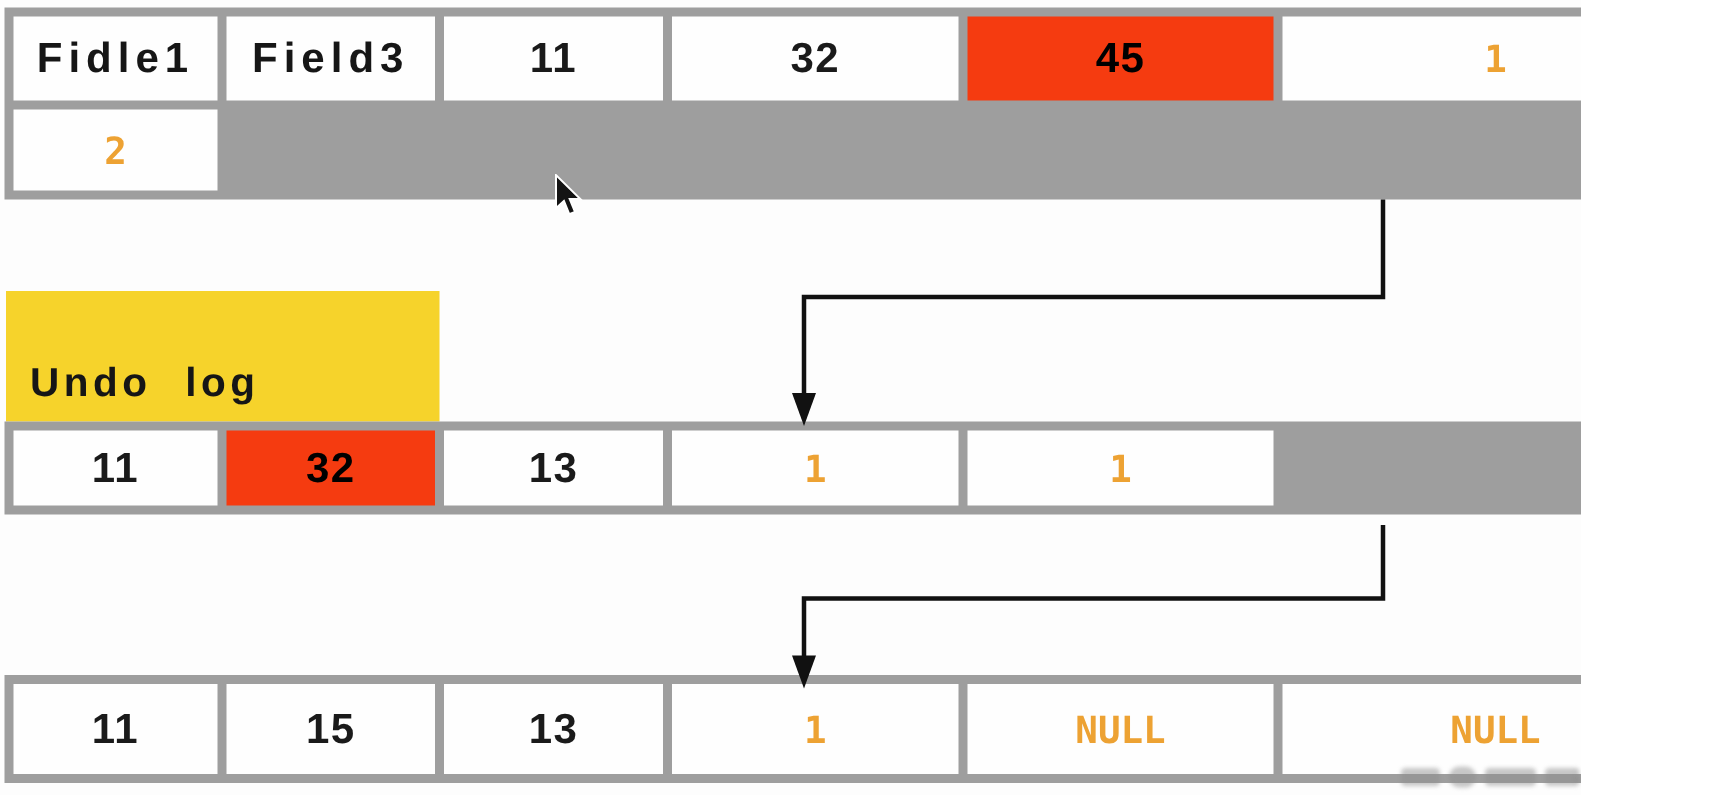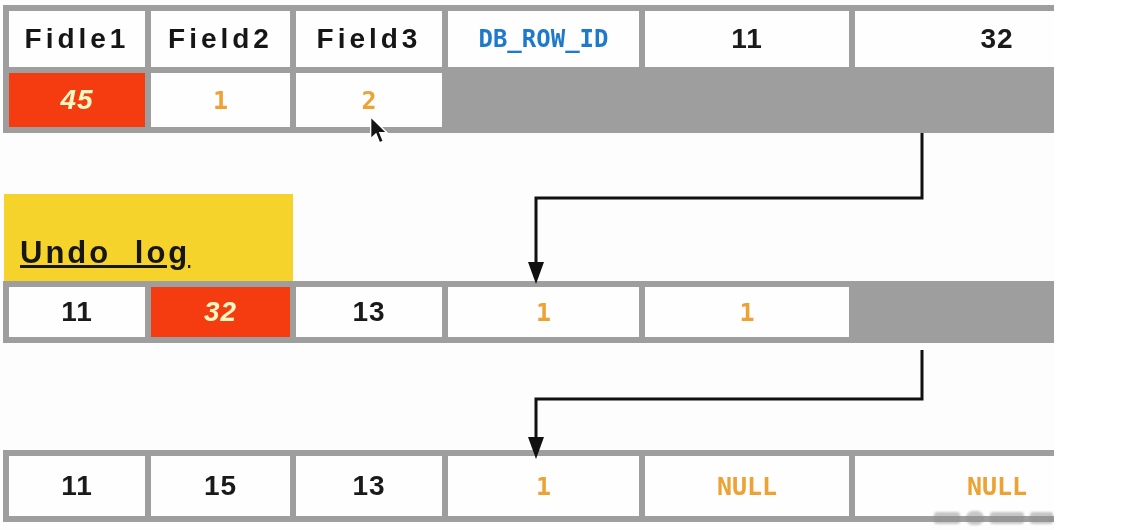--- a/index.html
+++ b/index.html
@@ -22,29 +22,28 @@
   }
   .top { top:5px;   grid-template-rows:56px 54px; }
   .mid { top:281px; grid-template-rows:50px; }
   .bot { top:450px; grid-template-rows:60px; }
 
   .hdr-black { font-size:28px; font-weight:700; letter-spacing:4px; color:#161616; }
   .hdr-blue  { font-family:"DejaVu Sans Mono", monospace; font-size:24px; font-weight:700; color:#1e79cb; }
   .val-black { font-size:28px; font-weight:600; letter-spacing:1px; color:#1a1a1a; }
   .val-orange{ font-family:"DejaVu Sans Mono", monospace; font-size:25px; font-weight:700; color:#eda233; }
   .bg-red { background:#f53b10 !important; }
-  .bg-red.val-black { color:#fef9c3;font-style:italic; }
+  .bg-red.val-black { color:#000000; }
 
   .undo-label {
     position:absolute; left:4px; top:194px; width:289px; height:87px;
     background:#f6d32b; box-sizing:border-box;
     display:flex; align-items:flex-end; padding:0 0 10px 16px;
-    font-size:31px; font-weight:700; letter-spacing:3px; word-spacing:12px;
+    font-size:27px; font-weight:700; letter-spacing:3px; word-spacing:12px;
     color:#161616;
-    text-decoration:underline;
   }
 
   .arrows { position:absolute; left:0; top:0; width:1145px; height:530px; pointer-events:none; }
   .cursor { position:absolute; left:369px; top:116px; pointer-events:none; }
 
   .watermark {
     position:absolute; right:1px; bottom:1px; width:142px; height:22px;
     opacity:.5; filter:blur(1.3px);
     display:flex; align-items:center; gap:6px; justify-content:flex-end;
   }
@@ -54,23 +53,21 @@
   .watermark .b3 { width:34px; }
   .watermark .b4 { width:20px; border-right:3px dotted #7d7d7d; }
 </style>
 </head>
 <body>
 
 <div class="canvas">
 
   <div class="tbl top">
     <div class="cell hdr-black">Fidle1</div>
-    <div class="cell hdr-black">Field2</div>
     <div class="cell hdr-black">Field3</div>
-    <div class="cell hdr-blue">DB_ROW_ID</div>
 
     <div class="cell val-black">11</div>
     <div class="cell val-black">32</div>
     <div class="cell val-black bg-red">45</div>
     <div class="cell val-orange">1</div>
     <div class="cell val-orange">2</div>
   </div>
 
   <div class="undo-label">
     <span>Undo log</span>

